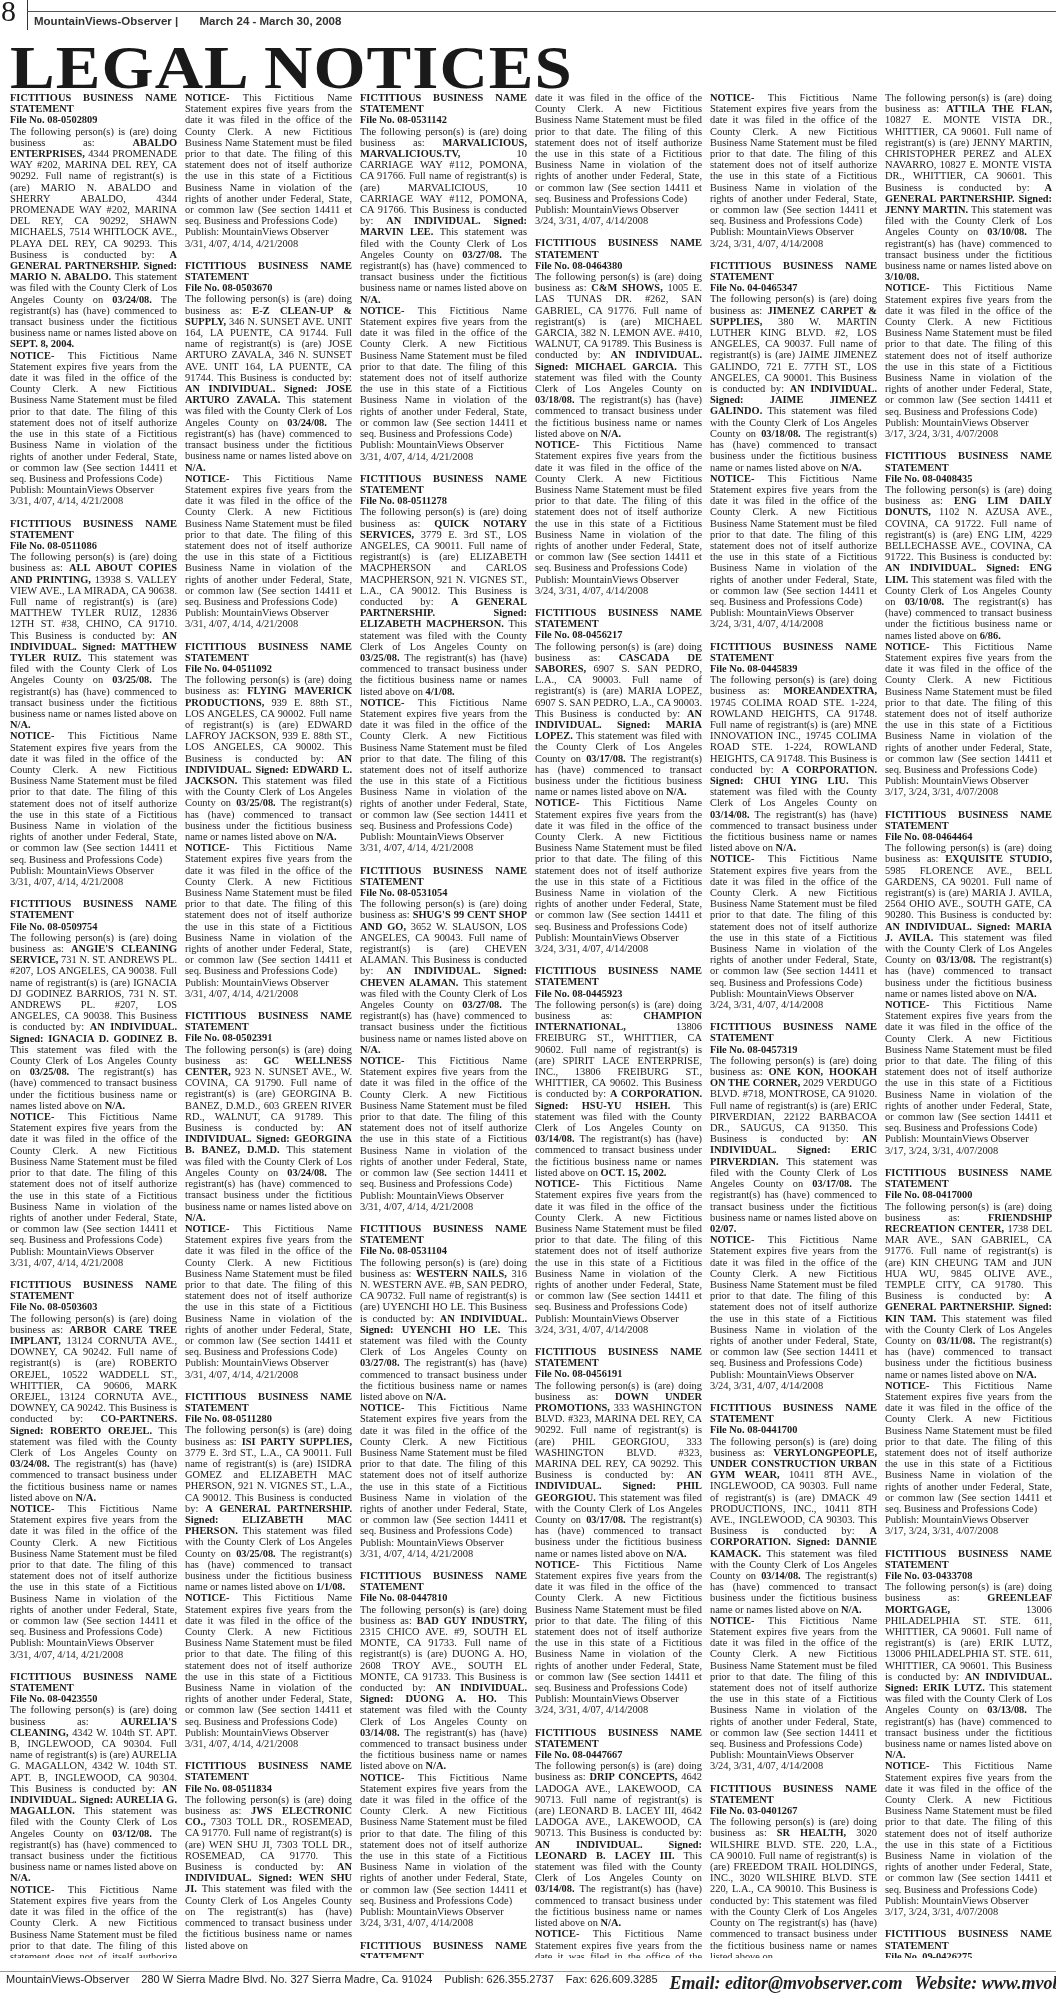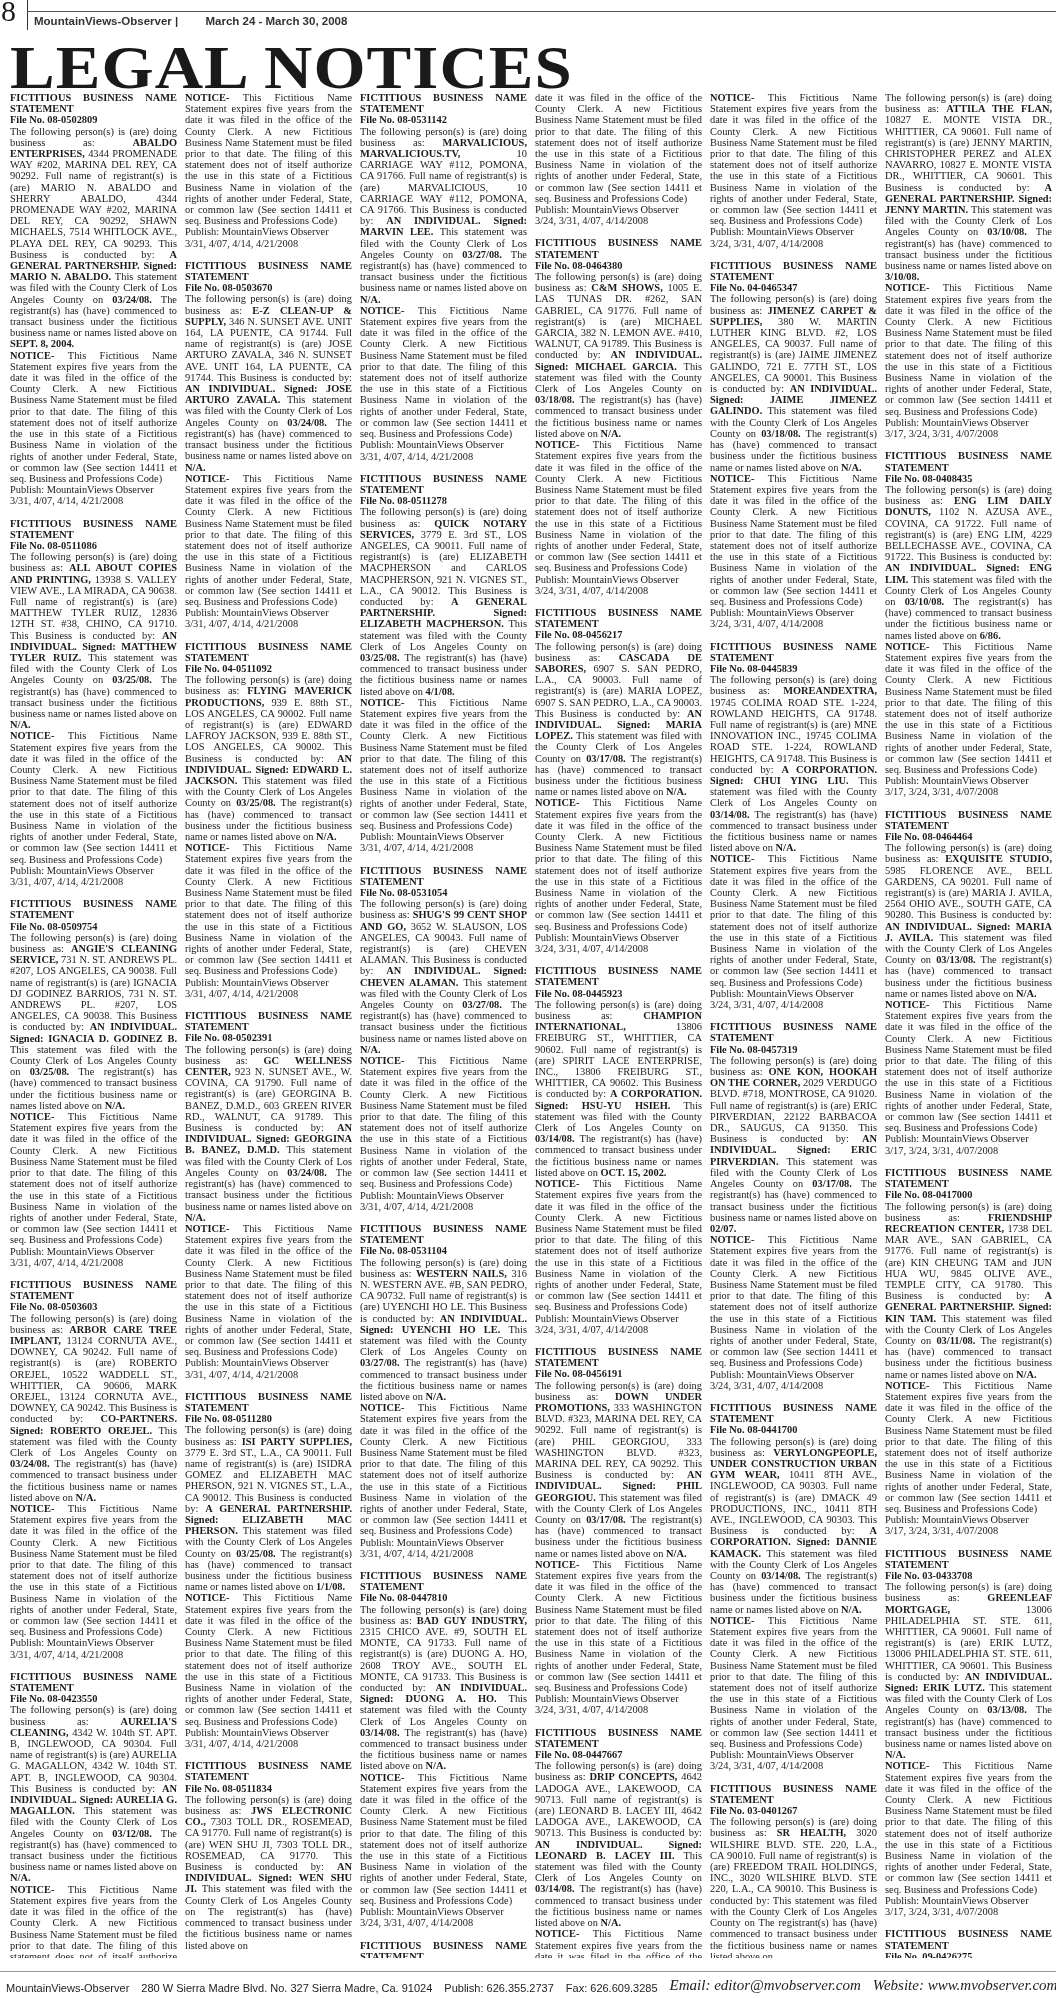--- a/index.html
+++ b/index.html
@@ -1,30 +1,30 @@
 <!DOCTYPE html>
 <html><head>
 <meta charset="utf-8">
 <style>
   html,body{margin:0;padding:0;background:#fff;}
   body{width:1056px;height:1998px;overflow:hidden;position:relative;color:#1a1a1a;font-family:"Liberation Serif",serif;}
   .pagenum{position:absolute;left:1px;top:-6px;font-size:30px;font-family:"Liberation Serif",serif;}
   .vbar{position:absolute;left:27px;top:0;width:1px;height:30px;background:#333;}
   .hrule{position:absolute;left:27px;right:0;top:11px;height:1px;background:#555;}
   .masthead{position:absolute;left:34px;top:15px;font-family:"Liberation Sans",sans-serif;font-weight:bold;font-size:11.5px;color:#333;}
-  .masthead span{margin-right:24px;}
+  .masthead span{margin-right:18px;}
   .title{position:absolute;left:10px;top:36px;font-family:"Liberation Serif",serif;font-weight:bold;font-size:62px;letter-spacing:1px;line-height:1;transform:scaleX(1.08);transform-origin:left;}
   .cols{position:absolute;left:10px;right:4px;top:92px;bottom:40px;display:flex;gap:8px;}
   .col{flex:1;overflow:hidden;font-size:10.4px;line-height:11.2px;text-align:justify;}
   .notice{margin-bottom:11px;}
   .hd{font-weight:bold;font-size:10.4px;}
   .hd .w{display:flex;justify-content:space-between;}
   b{font-weight:bold;}
-  .footer{position:absolute;left:6px;right:20px;bottom:4px;font-family:"Liberation Sans",sans-serif;font-size:11px;color:#222;white-space:nowrap;display:flex;gap:12px;align-items:flex-end;}
-  .footer .em{font-family:"Liberation Serif",serif;font-style:italic;font-weight:normal;font-size:15px;}
+  .footer{position:absolute;left:6px;right:20px;bottom:4px;font-family:"Liberation Sans",sans-serif;font-size:11px;color:#222;white-space:nowrap;display:flex;gap:12px;align-items:flex-start;}
+  .footer .em{font-family:"Liberation Serif",serif;font-style:italic;font-weight:bold;font-size:18px;}
   .footrule{position:absolute;left:0;right:0;bottom:26px;height:1px;background:#999;}
 </style>
 </head>
 <body>
 
 <div>
   <div class="pagenum">8</div>
   <div class="vbar"></div>
   <div class="hrule"></div>
   <div class="masthead">

